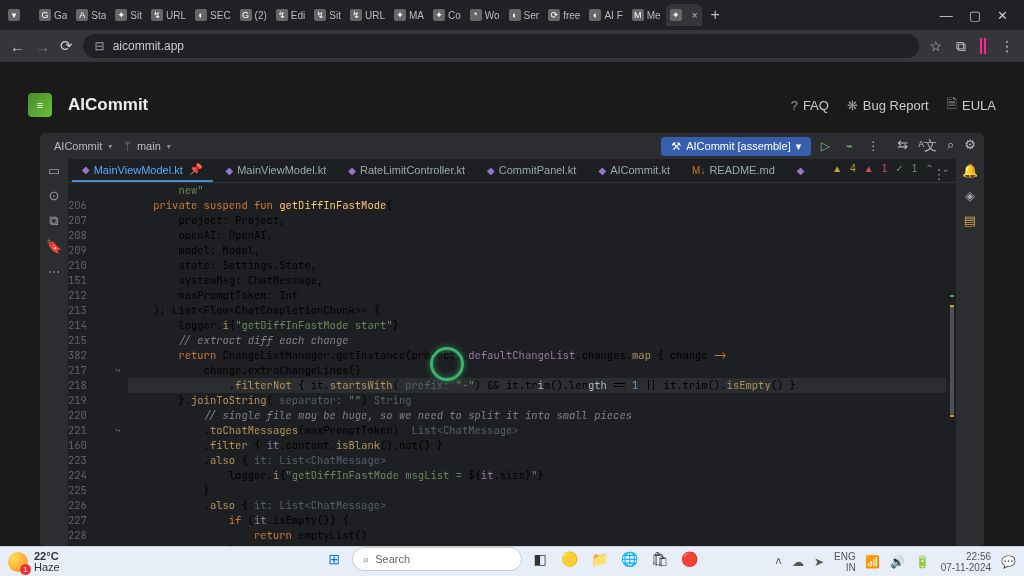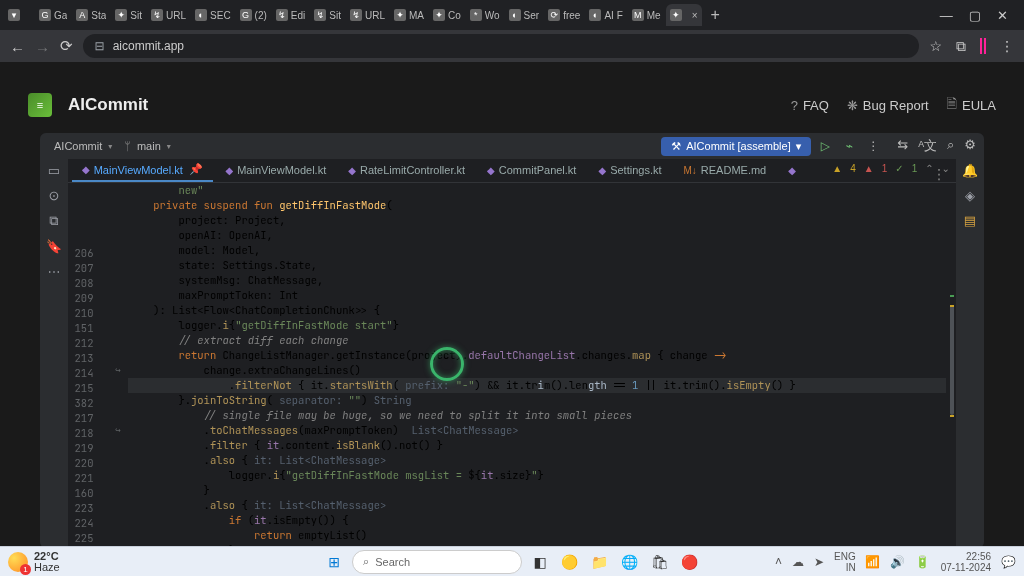--- a/index.html
+++ b/index.html
@@ -51,21 +51,21 @@
 .ftab.active { color:#57aaff; border-bottom:2px solid #4a88c7;}
 .ftab .kt { color:#9575cd; font-size:10px;}
 .ftab .md { color:#cc7832; font-size:10px;}
 .ftab-menu { margin-left:auto; padding-right:10px; color:#888; font-size:14px; cursor:pointer;}
 .status-right { position:absolute; top:30px; right:34px; display:flex; gap:8px; font-size:10px; align-items:center;}
 .status-right .warn { color:#c9a227;}
 .status-right .err { color:#c75450;}
 .status-right .ok { color:#6a9955;}
 
 .editor { flex:1; display:flex; font-family:"JetBrains Mono","Consolas",monospace; font-size:10.5px; line-height:15px; overflow:hidden; position:relative;}
-.lnums { width:40px; text-align:center; padding-right:8px; color:#606366; user-select:none;margin-top:48px;}
+.lnums { width:40px; text-align:left; padding-right:8px; color:#606366; user-select:none;}
 .lnums div { height:15px; }
 .fold-col { width:20px; color:#606366; font-size:9px;}
 .fold-col div { height:15px; text-align:center;}
 .code { flex:1; white-space:pre; padding-right:10px;}
 .code .row { height:15px; }
 .code .row.hl { background:#2b2d30;}
 
 .kw { color:#cc7832; }
 .fn { color:#ffc66d; }
 .str { color:#6a8759; }
@@ -75,21 +75,21 @@
 .soft { color:#55606e; }
 .lit { color:#a9b7c6;}
 .call { color:#b09357;}
 
 .cursor-ring { position:absolute; width:34px;height:34px;border:3px solid #3ab56b; border-radius:50%; box-shadow:0 0 6px rgba(58,181,107,.6) inset,0 0 6px rgba(58,181,107,.6); left:390px; top:214px; pointer-events:none;}
 .scroller { position:absolute; right:30px; top:172px; width:4px; height:110px; background:#4e5257; border-radius:2px;}
 .marks { position:absolute; right:30px; top:52px; bottom:0; width:4px;}
 .marks span { position:absolute; right:0; width:4px;height:2px; background:#c9a227;}
 
 
-.taskbar { position:absolute; bottom:0; left:0; right:0; height:30px; background:#e8eef7; display:flex; align-items:center; padding:0 8px; font-size:11px; color:#333; border-top:1px solid #c9d0dc;}
+.taskbar { position:absolute; bottom:0; left:0; right:0; height:30px; background:#e8eef7; display:flex; padding:0 8px; font-size:11px; color:#333; border-top:1px solid #c9d0dc;}
 .weather { display:flex; gap:6px; align-items:center; }
 .weather .wi { width:20px;height:20px;background:radial-gradient(circle at 30% 30%,#ffdd55,#ff8822);border-radius:50%;position:relative; }
 .weather .wi::after{content:'1';position:absolute;right:-3px;bottom:-3px;background:#e33;color:#fff;font-size:8px;width:11px;height:11px;border-radius:50%;display:flex;align-items:center;justify-content:center;}
 .wc { display:flex;flex-direction:column;line-height:11px;}
 .tb-center { position:absolute; left:50%; transform:translateX(-50%); display:flex; gap:6px; align-items:center;}
 .tb-ico { width:24px;height:24px;border-radius:3px;display:flex;align-items:center;justify-content:center;font-size:14px;cursor:pointer;}
 .search-pill { width:170px;height:24px;background:#fff;border:1px solid #ccc;border-radius:14px;display:flex;align-items:center;padding:0 10px;gap:6px;color:#666;}
 .tray { margin-left:auto; display:flex; gap:10px; align-items:center; color:#555;}
 .tray .col { display:flex;flex-direction:column;line-height:11px;text-align:right;font-size:10px;}
 .tray-ico { font-size:12px; cursor:pointer;}
@@ -269,21 +269,21 @@
           <div class="ftab">
             <span class="kt">◆</span>
             <span>RateLimitController.kt</span>
           </div>
           <div class="ftab">
             <span class="kt">◆</span>
             <span>CommitPanel.kt</span>
           </div>
           <div class="ftab">
             <span class="kt">◆</span>
-            <span>Settings.kt</span>
+            <span>AICommit.kt</span>
           </div>
           <div class="ftab">
             <span class="md">M↓</span>
             <span>README.md</span>
           </div>
           <div class="ftab">
             <span class="kt">◆</span>
           </div>
           <div class="ftab-menu">⋮</div>
         </div>

